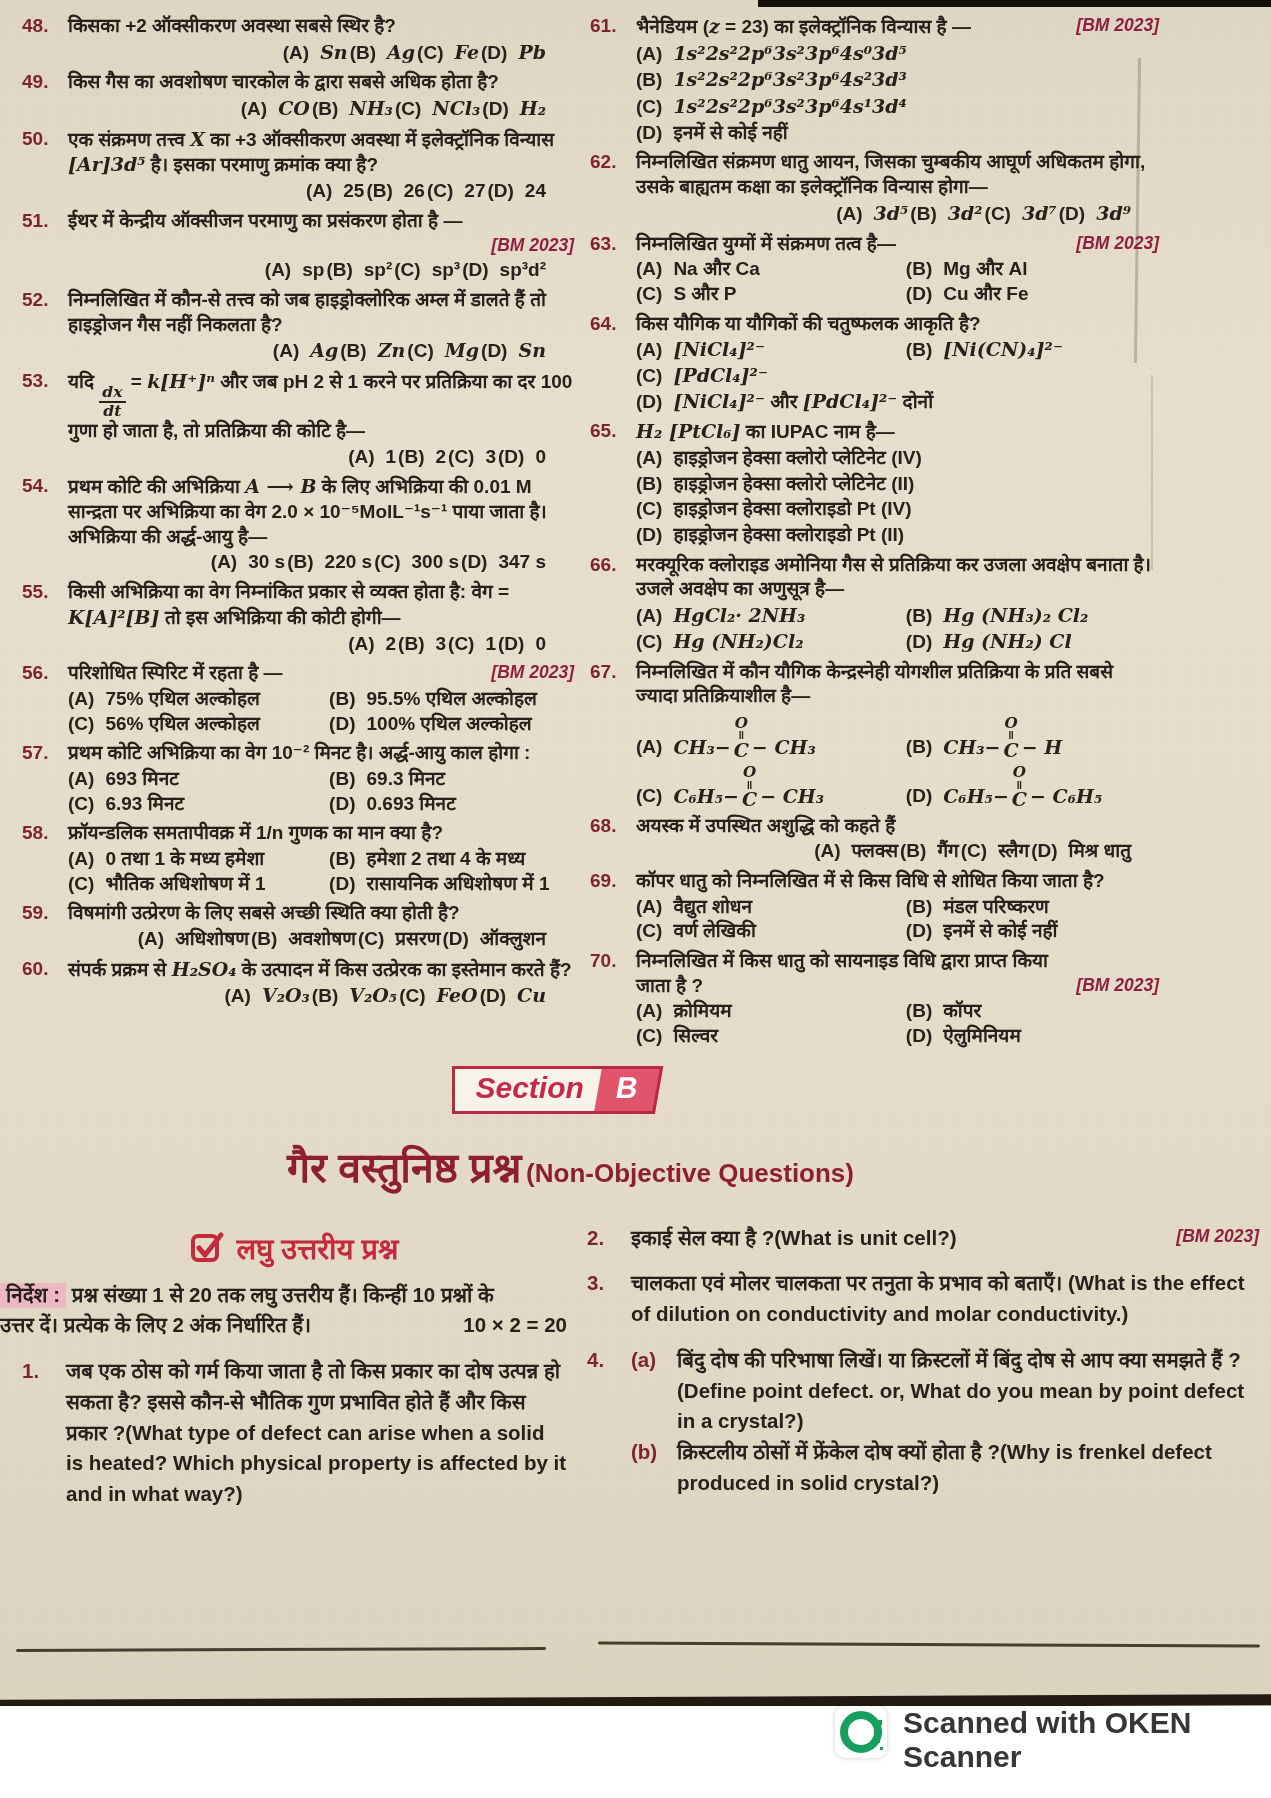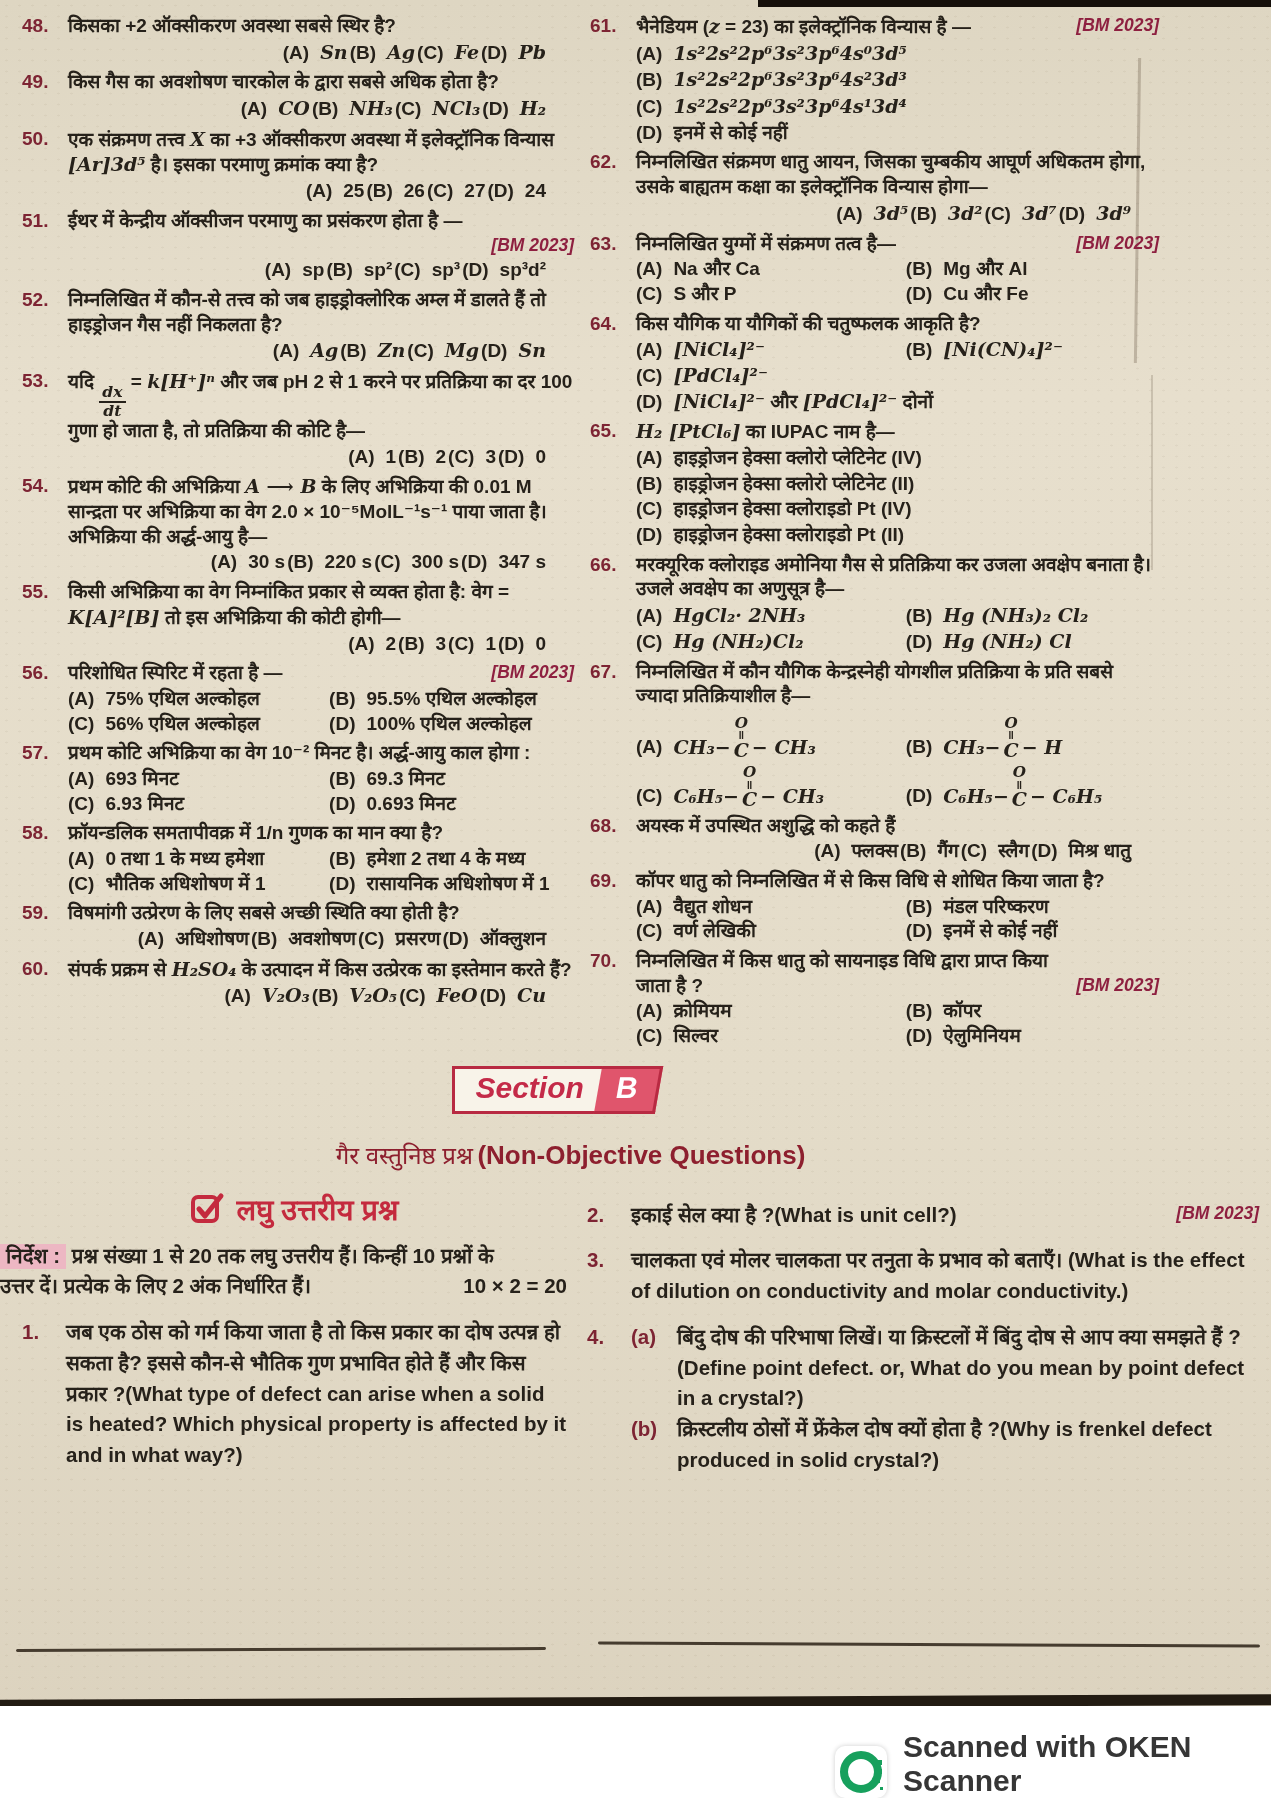--- a/index.html
+++ b/index.html
@@ -44,44 +44,44 @@
   
   .section-banner{display:flex;justify-content:center;transform:translateX(-85px);margin:12px 0 0;}
   .sb{display:inline-flex;align-items:center;}
   .sb-section{background:#f8f3e9;border:3px solid #b82a42;color:#c42a48;font-style:italic;font-weight:bold;
               font-size:30px;padding:2px 18px 6px 20px;}
   .sb-letter{background:#e0556c;border:3px solid #b82a42;border-left:none;color:#fff;font-weight:bold;
              font-size:30px;padding:2px 18px 6px;transform:skewX(-10deg);margin-left:-7px;}
 
   
   .no-heading{text-align:center;transform:translateX(-70px);margin-top:24px;white-space:nowrap;}
-  .no-hindi{color:#8d1f2e;font-weight:normal;font-size:24px;}
+  .no-hindi{color:#8d1f2e;font-weight:bold;font-size:41px;}
   .no-english{color:#8d1f2e;font-weight:600;font-size:26px;}
 
   
   .bottom-columns{display:flex;gap:20px;margin-top:14px;}
   .sa-col-left{flex:0 0 545px;min-width:0;}
   .sa-col-right{flex:1;min-width:0;}
-  .sa-title-row{display:flex;align-items:center;justify-content:center;gap:10px;margin:4px 0 12px;}
+  .sa-title-row{display:flex;align-items:center;justify-content:center;gap:10px;margin:20px 0 12px;}
   .sa-title{color:#c42a3e;font-weight:bold;font-size:29px;}
   .directions{font-size:20.5px;font-weight:600;line-height:1.5;margin-left:-22px;}
   .dir-label{background:#edb7c3;padding:0 6px 2px;font-weight:bold;}
   .dir-line2{display:flex;justify-content:space-between;}
   .dir-marks{font-weight:bold;}
   .saq{display:flex;margin-top:15px;}
   .saq .qnum{flex:0 0 44px;font-size:20.5px;line-height:1.5;}
   .saq-body{flex:1;min-width:0;font-size:20.5px;line-height:1.5;font-weight:600;}
   .saq-part{display:flex;}
   .part-label{flex:0 0 46px;color:#7d2433;font-weight:bold;}
 
   
   .rule-left{position:absolute;left:16px;top:1648px;width:530px;height:3px;background:#463c2f;transform:rotate(-.2deg);border-radius:2px;}
   .rule-right{position:absolute;left:598px;top:1643px;width:662px;height:3px;background:#463c2f;transform:rotate(.25deg);border-radius:2px;}
   .page-edge{position:absolute;left:-6px;top:1697px;width:1292px;height:11px;background:#221b12;transform:rotate(-.25deg);}
-  .footer{position:absolute;left:0;top:1706px;width:100%;height:92px;background:#fff;display:flex;align-items:flex-end;
+  .footer{position:absolute;left:0;top:1706px;width:100%;height:92px;background:#fff;display:flex;align-items:flex-start;
           padding-left:835px;gap:16px;box-sizing:border-box;}
   .oken-icon{width:52px;height:52px;border-radius:10px;background:#fff;box-shadow:0 0 5px rgba(0,0,0,.2);
              display:flex;align-items:center;justify-content:center;position:relative;flex:none;}
   .oken-ring{width:26px;height:26px;border:8px solid #17a05d;border-radius:50%;}
   .oken-icon::after{content:"";position:absolute;right:5px;top:14px;width:5px;height:5px;background:#17a05d;
              box-shadow:0 9px 0 #17a05d,-2px 18px 0 #17a05d,2px 26px 0 -1px #17a05d;}
   .footer-text{font-size:30px;color:#363636;font-weight:600;}
 </style>
 </head>
 <body>

